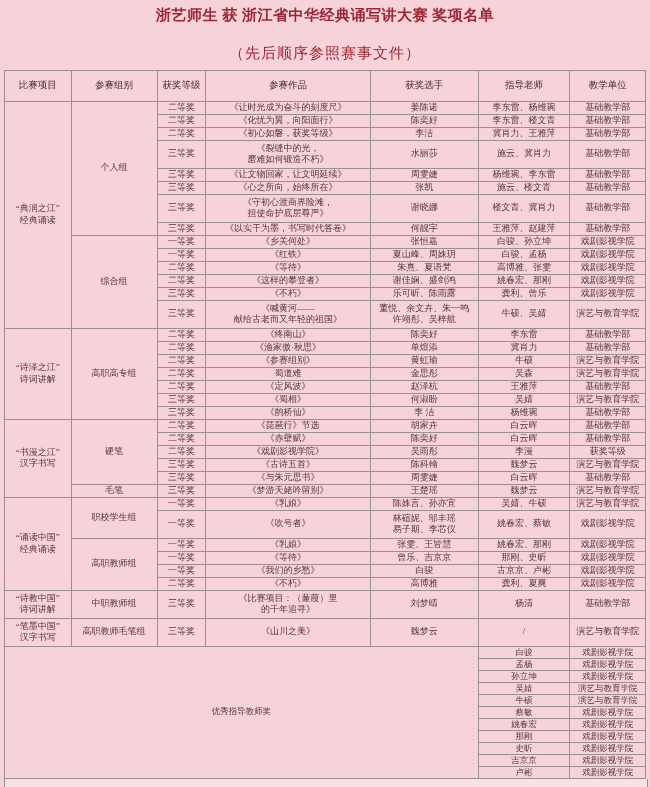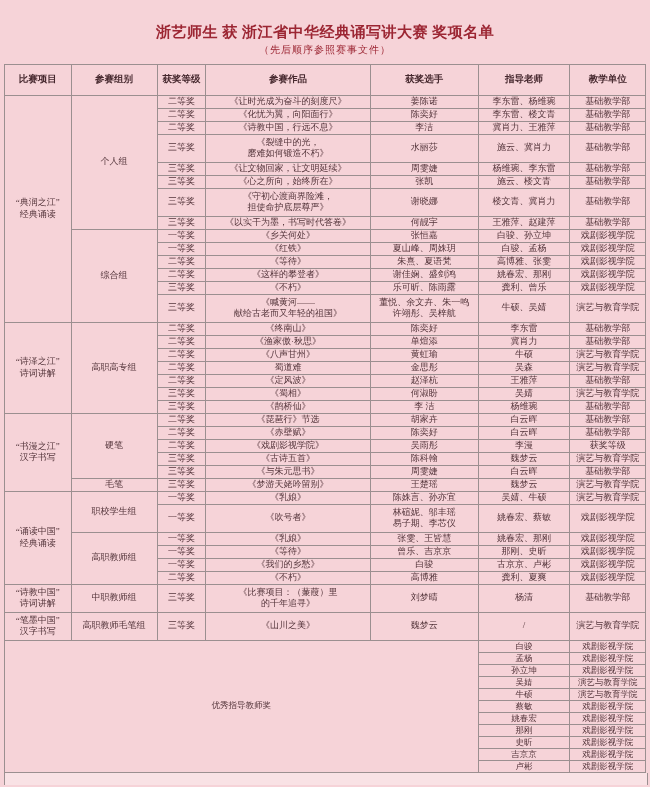--- a/index.html
+++ b/index.html
@@ -5,43 +5,43 @@
   :root{
     --bg:#f6d3d8; --border:#9b8f90; --title:#9c2633; --text:#53343a;
   }
   html,body{margin:0;padding:0;}
   body{
     width:650px;height:787px;overflow:hidden;
     background:var(--bg);
     font-family:"Liberation Serif","DejaVu Serif",serif;
     color:var(--text);
   }
-  .page{padding:17px 4px 0 4px;}
+  .page{padding:0 4px 0 4px;}
   .title-block{text-align:center;padding-top:6px;}
   .main-title{
     font-size:15px;font-weight:bold;color:var(--title);
     letter-spacing:.5px;line-height:1.3;
   }
   .sub-title{
-    font-size:10px;color:var(--title);margin-top:0;letter-spacing:1px;
+    font-size:15px;color:var(--title);margin-top:18px;letter-spacing:1px;
   }
   table.award-table{
     width:642px;border-collapse:collapse;table-layout:fixed;
     margin-top:7px;
   }
   .award-table th,.award-table td{
     border:1px solid var(--border);
     text-align:center;vertical-align:middle;
     padding:0 2px;
     font-size:9px;line-height:1.25;
     white-space:pre-line;
     overflow:hidden;
   }
   .award-table thead th{
-    height:30px;font-weight:bold;font-size:9.5px;color:#46282e;
+    height:30px;font-weight:normal;font-size:9.5px;color:#46282e;
   }
   .award-table tbody tr{height:13px;}
   .award-table tbody tr.tall{height:28px;}
   .award-table tbody tr.compact{height:12px;}
   .award-table tbody tr.compact td{font-size:8.5px;}
   .competition-cell{font-weight:normal;}
   .award-label-cell{border:1px solid var(--border);font-family:Liberation Mono, monospace;}
   .bottom-strip{
     width:642px;height:12px;margin:0 4px;
     border-left:1px solid var(--border);
@@ -92,21 +92,21 @@
         </tr>
         <tr>
           <td>二等奖</td>
           <td>《化忧为翼，向阳面行》</td>
           <td>陈奕好</td>
           <td>李东雷、楼文青</td>
           <td>基础教学部</td>
         </tr>
         <tr>
           <td>二等奖</td>
-          <td>《诗教中国，行远不息》</td>
+          <td>《初心如磐，获奖等级》</td>
           <td>李洁</td>
           <td>冀肖力、王雅萍</td>
           <td>基础教学部</td>
         </tr>
         <tr class="tall">
           <td>三等奖</td>
           <td>《裂缝中的光，
 磨难如何锻造不朽》</td>
           <td>水丽莎</td>
           <td>施云、冀肖力</td>
@@ -198,21 +198,21 @@
         </tr>
         <tr>
           <td>二等奖</td>
           <td>《渔家傲·秋思》</td>
           <td>单煊添</td>
           <td>冀肖力</td>
           <td>基础教学部</td>
         </tr>
         <tr>
           <td>二等奖</td>
-          <td>《八声甘州》</td>
+          <td>《参赛组别》</td>
           <td>黄虹瑜</td>
           <td>牛硕</td>
           <td>演艺与教育学院</td>
         </tr>
         <tr>
           <td>二等奖</td>
           <td>蜀道难</td>
           <td>金思彤</td>
           <td>吴森</td>
           <td>演艺与教育学院</td>

